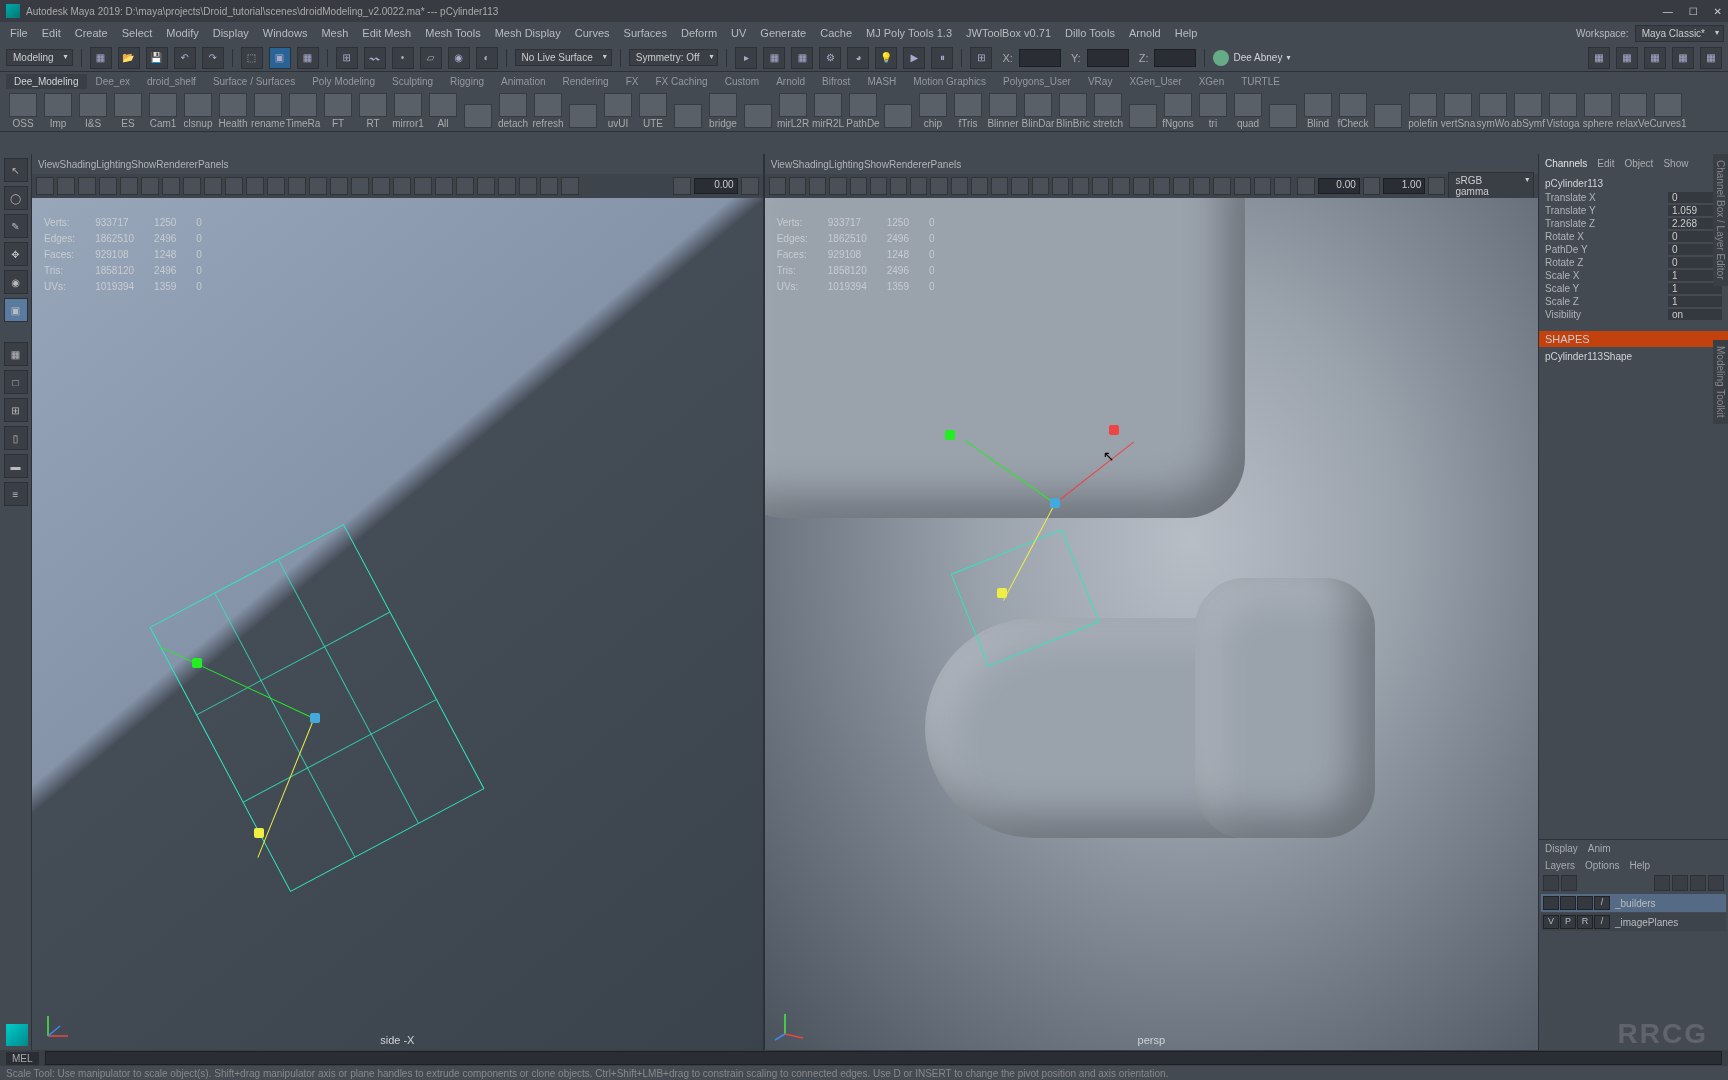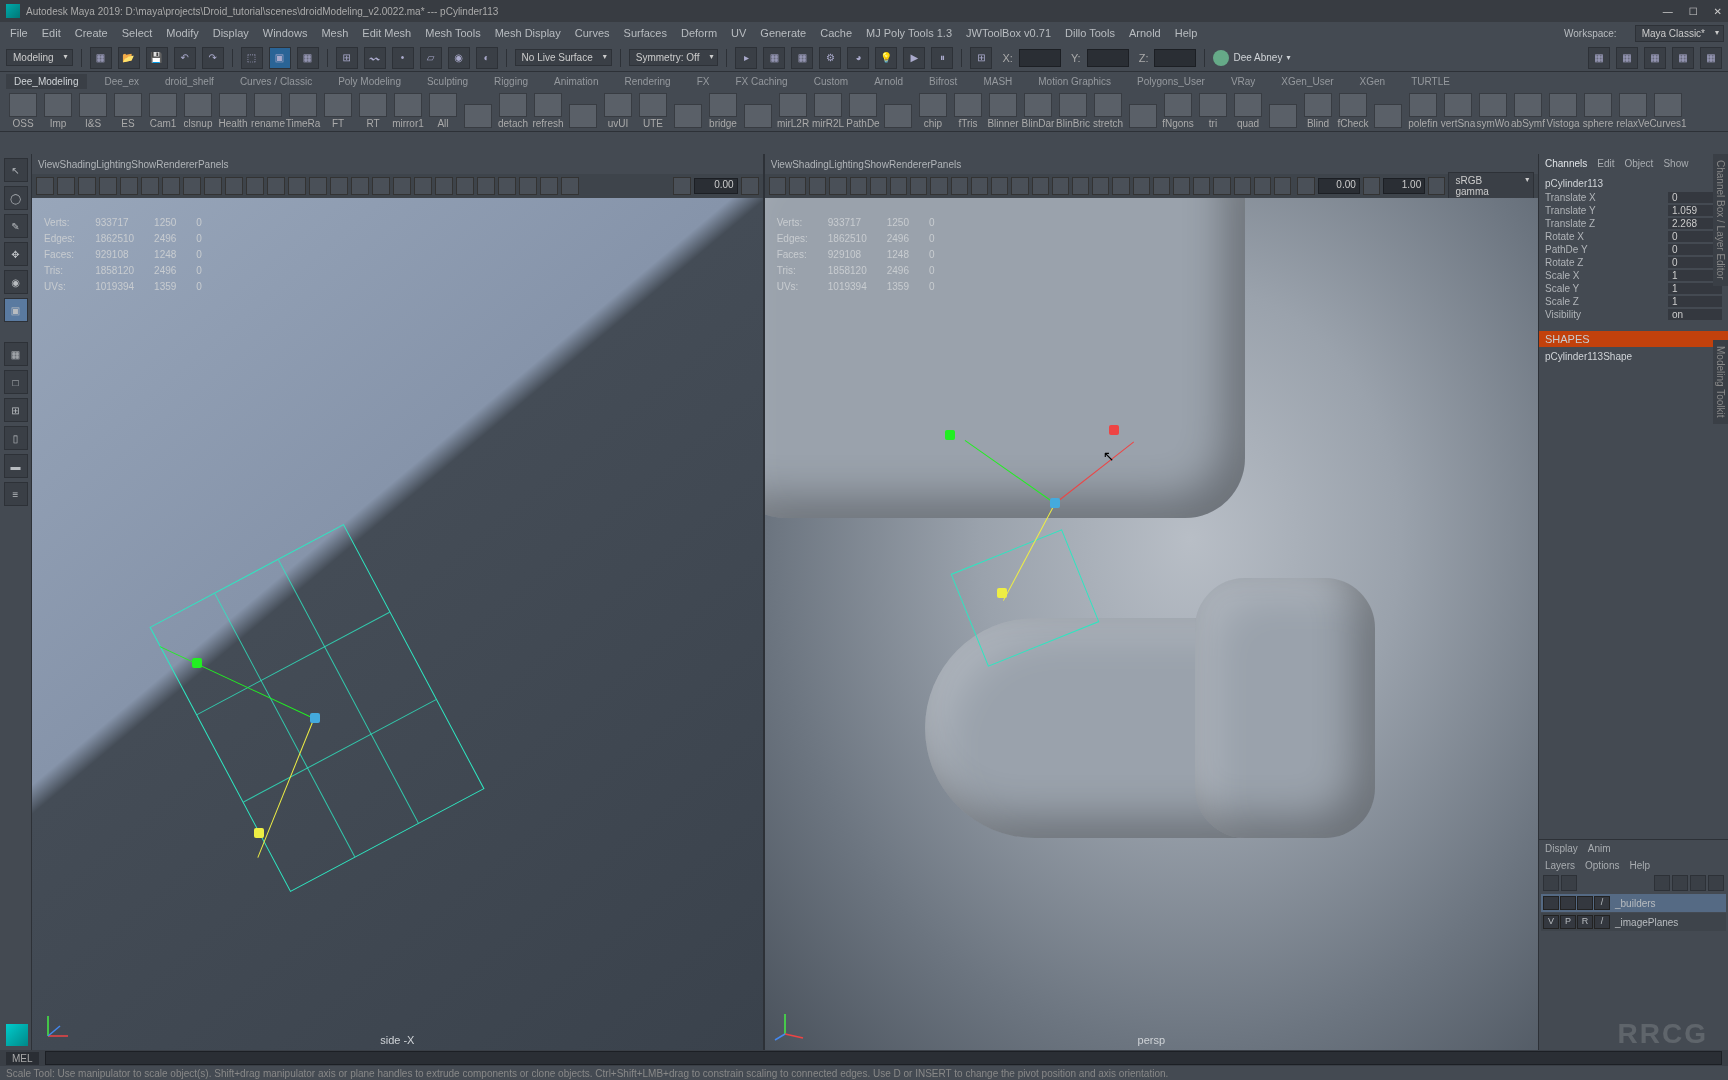--- a/index.html
+++ b/index.html
@@ -5,32 +5,32 @@
 * { margin:0; padding:0; box-sizing:border-box; font-family:"Segoe UI",Arial,sans-serif; font-size:10px; user-select:none; }
 body { background:#444a52; color:#b8bcc0; width:1728px; height:1080px; overflow:hidden; position:relative; }
 
 .titlebar { height:22px; background:#383c42; display:flex; align-items:center; padding:0 6px; color:#aaa; }
 .titlebar .logo { width:14px; height:14px; background:linear-gradient(135deg,#0aa,#077); margin-right:6px; }
 .titlebar .win-btns { margin-left:auto; display:flex; gap:16px; color:#ccc; font-size:14px; }
 .titlebar .win-btns span { cursor:default; }
 
 .menubar { height:22px; background:#444a52; display:flex; align-items:center; padding:0 4px; gap:2px; }
 .menubar .m { padding:2px 6px; color:#b8bcc0; font-size:11px; }
-.menubar .right { margin-left:auto; display:flex; align-items:center; gap:18px; }
+.menubar .right { margin-left:auto; display:flex; align-items:center; gap:6px; }
 
 .toolbar1 { height:28px; background:#444a52; display:flex; align-items:center; padding:0 6px; gap:6px; border-bottom:1px solid #2d3137; }
 .dropdown { background:#3a3f46; border:1px solid #2d3137; padding:2px 18px 2px 6px; color:#ccc; position:relative; }
 .dropdown::after { content:"▾"; position:absolute; right:4px; top:2px; font-size:8px; }
 .sep-v { width:1px; height:18px; background:#2d3137; margin:0 2px; }
 .icon-btn { width:22px; height:22px; background:#3a3f46; border:1px solid #2d3137; display:flex; align-items:center; justify-content:center; font-size:10px; color:#aac; }
 .icon-btn.hl { background:#2a6496; }
 .field-label { color:#aaa; font-size:11px; margin-left:4px; }
 .num-field { width:42px; height:18px; background:#2a2e34; border:1px solid #1c1f24; color:#ccc; padding:0 3px; }
 
-.shelfbar { height:18px; background:#444a52; display:flex; align-items:center; padding:0 6px; gap:10px; }
+.shelfbar { height:18px; background:#444a52; display:flex; align-items:center; padding:0 6px; gap:1px; }
 .shelf-tab { padding:2px 8px; color:#95999e; font-size:10px; }
 .shelf-tab.active { background:#3a3f46; color:#d0d4d8; }
 
 .shelf-row { height:42px; background:#444a52; display:flex; align-items:flex-end; padding:2px 6px; gap:1px; border-bottom:1px solid #2d3137; overflow:hidden; }
 .shelf-ico { width:34px; height:38px; display:flex; flex-direction:column; align-items:center; justify-content:flex-end; font-size:8px; color:#aaa; }
 .shelf-ico .g { width:28px; height:24px; background:#5a6068; border:1px solid #383c42; margin-bottom:1px; }
 
 .main { position:absolute; top:154px; left:0; right:0; bottom:28px; display:flex; }
 .toolbox-left { width:32px; background:#444a52; border-right:1px solid #2d3137; display:flex; flex-direction:column; align-items:center; padding:4px 0; gap:4px; }
 .tool-ico { width:24px; height:24px; background:#3a3f46; border:1px solid #2d3137; display:flex; align-items:center; justify-content:center; }
@@ -185,21 +185,21 @@
   <div class="icon-btn">▦</div>
   <div class="icon-btn">▦</div>
   <div class="icon-btn">▦</div>
   <div class="icon-btn">▦</div>
 </div>
 
 <div class="shelfbar">
   <span class="shelf-tab active">Dee_Modeling</span>
   <span class="shelf-tab">Dee_ex</span>
   <span class="shelf-tab">droid_shelf</span>
-  <span class="shelf-tab">Curves / Classic</span>
+  <span class="shelf-tab">Surface / Surfaces</span>
   <span class="shelf-tab">Poly Modeling</span>
   <span class="shelf-tab">Sculpting</span>
   <span class="shelf-tab">Rigging</span>
   <span class="shelf-tab">Animation</span>
   <span class="shelf-tab">Rendering</span>
   <span class="shelf-tab">FX</span>
   <span class="shelf-tab">FX Caching</span>
   <span class="shelf-tab">Custom</span>
   <span class="shelf-tab">Arnold</span>
   <span class="shelf-tab">Bifrost</span>

